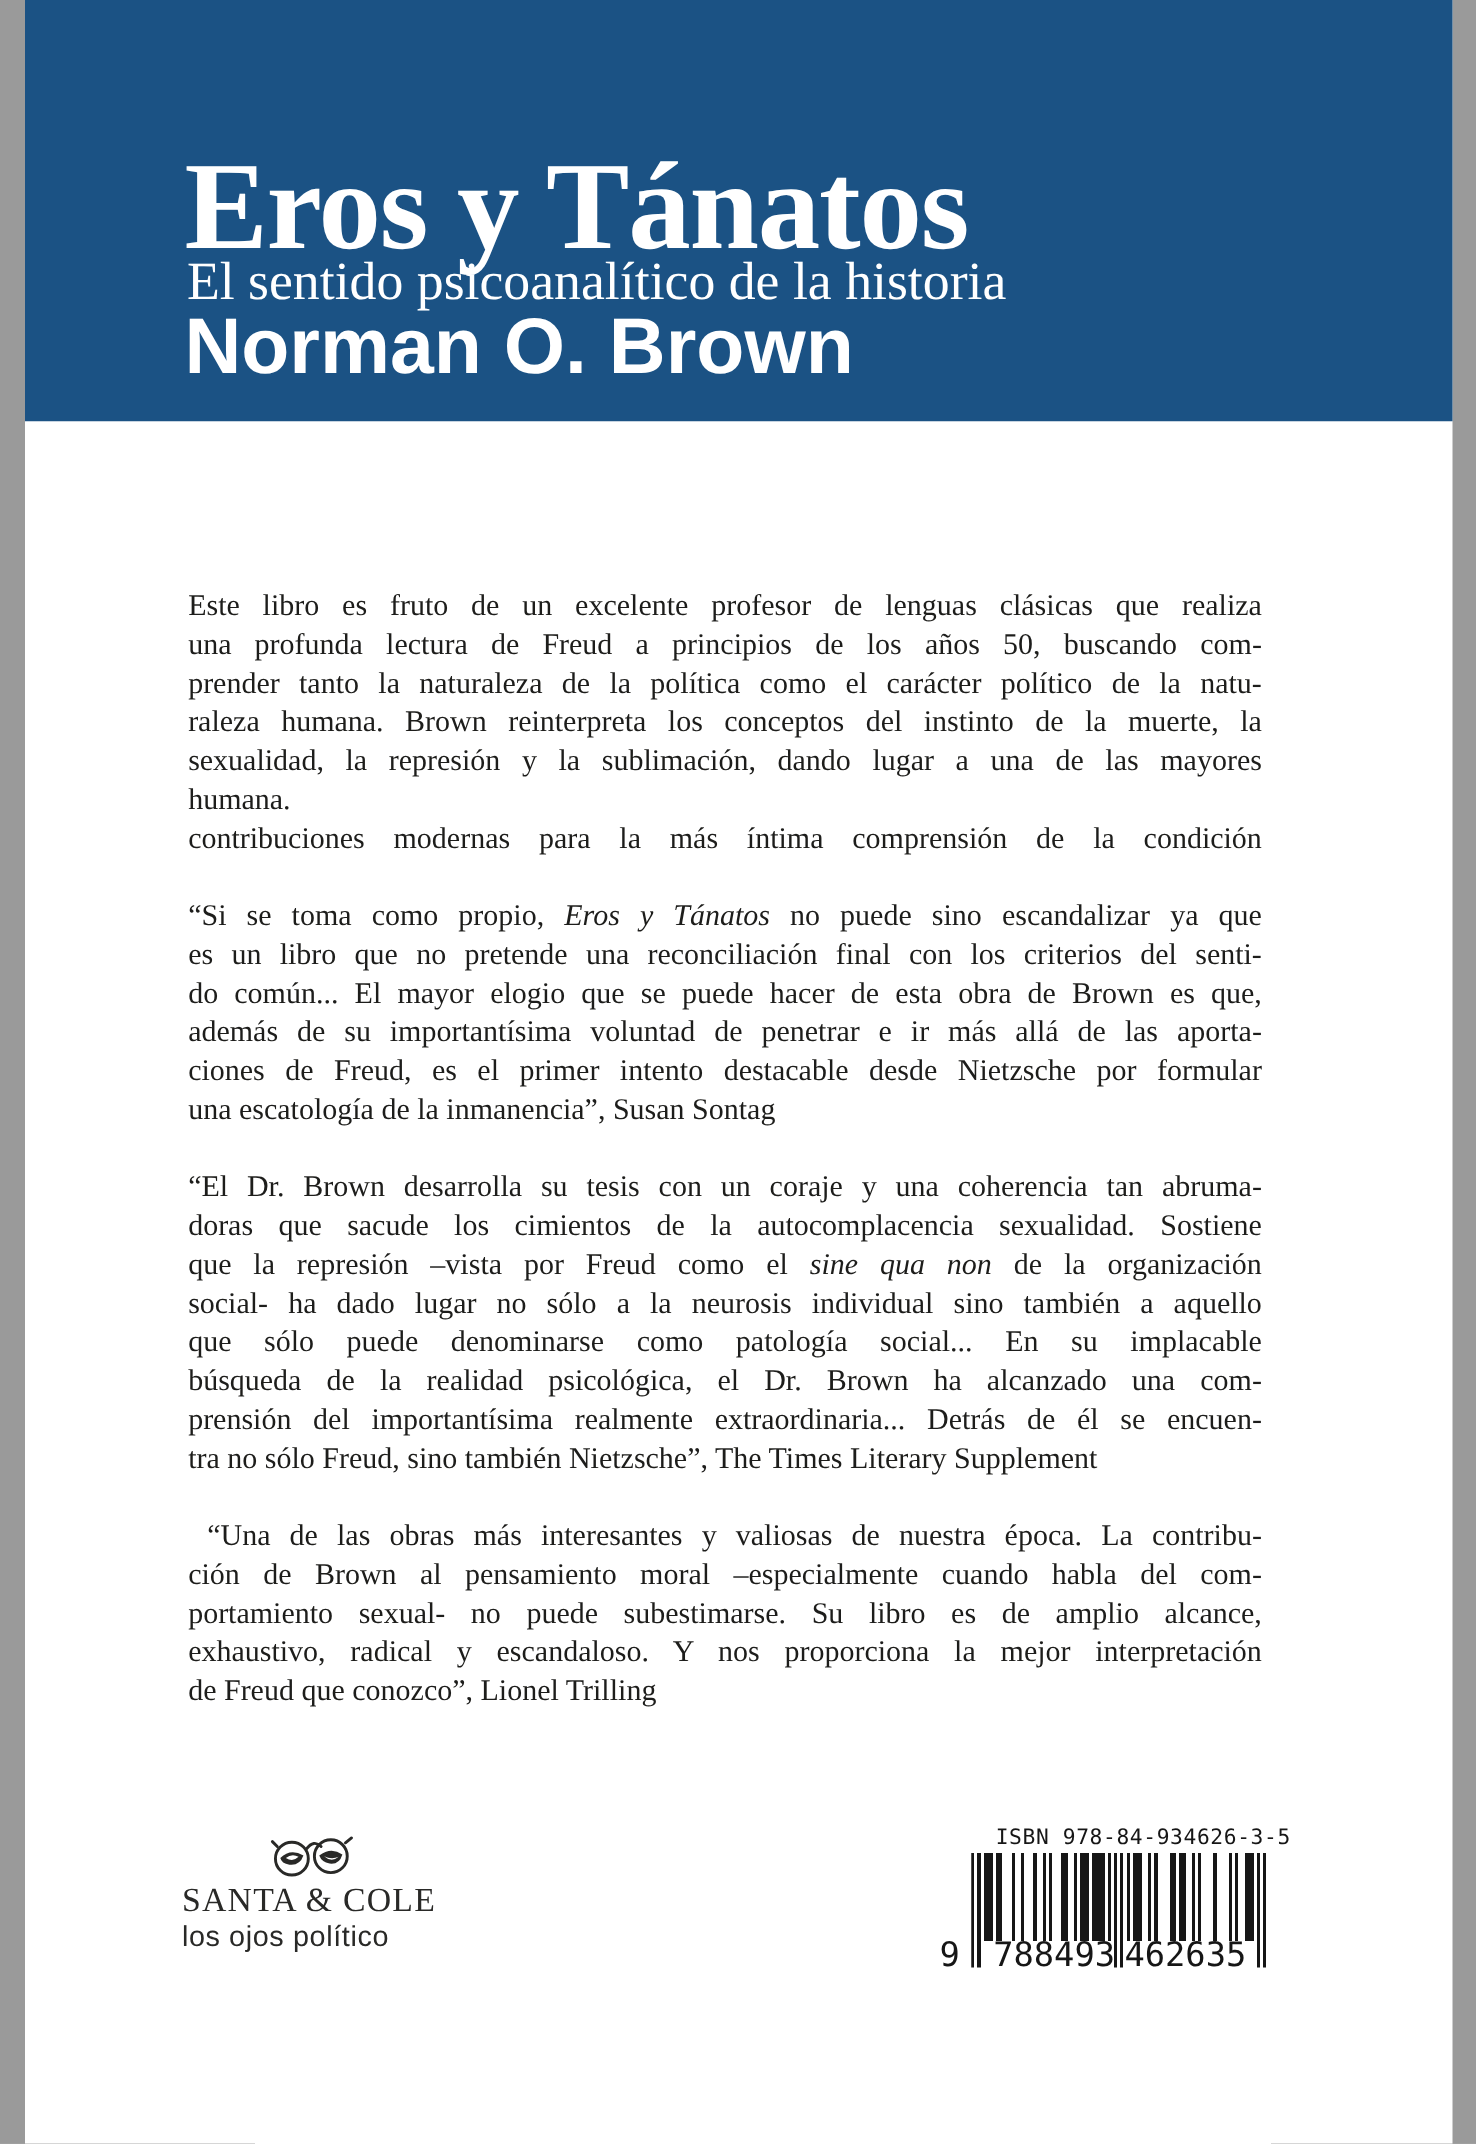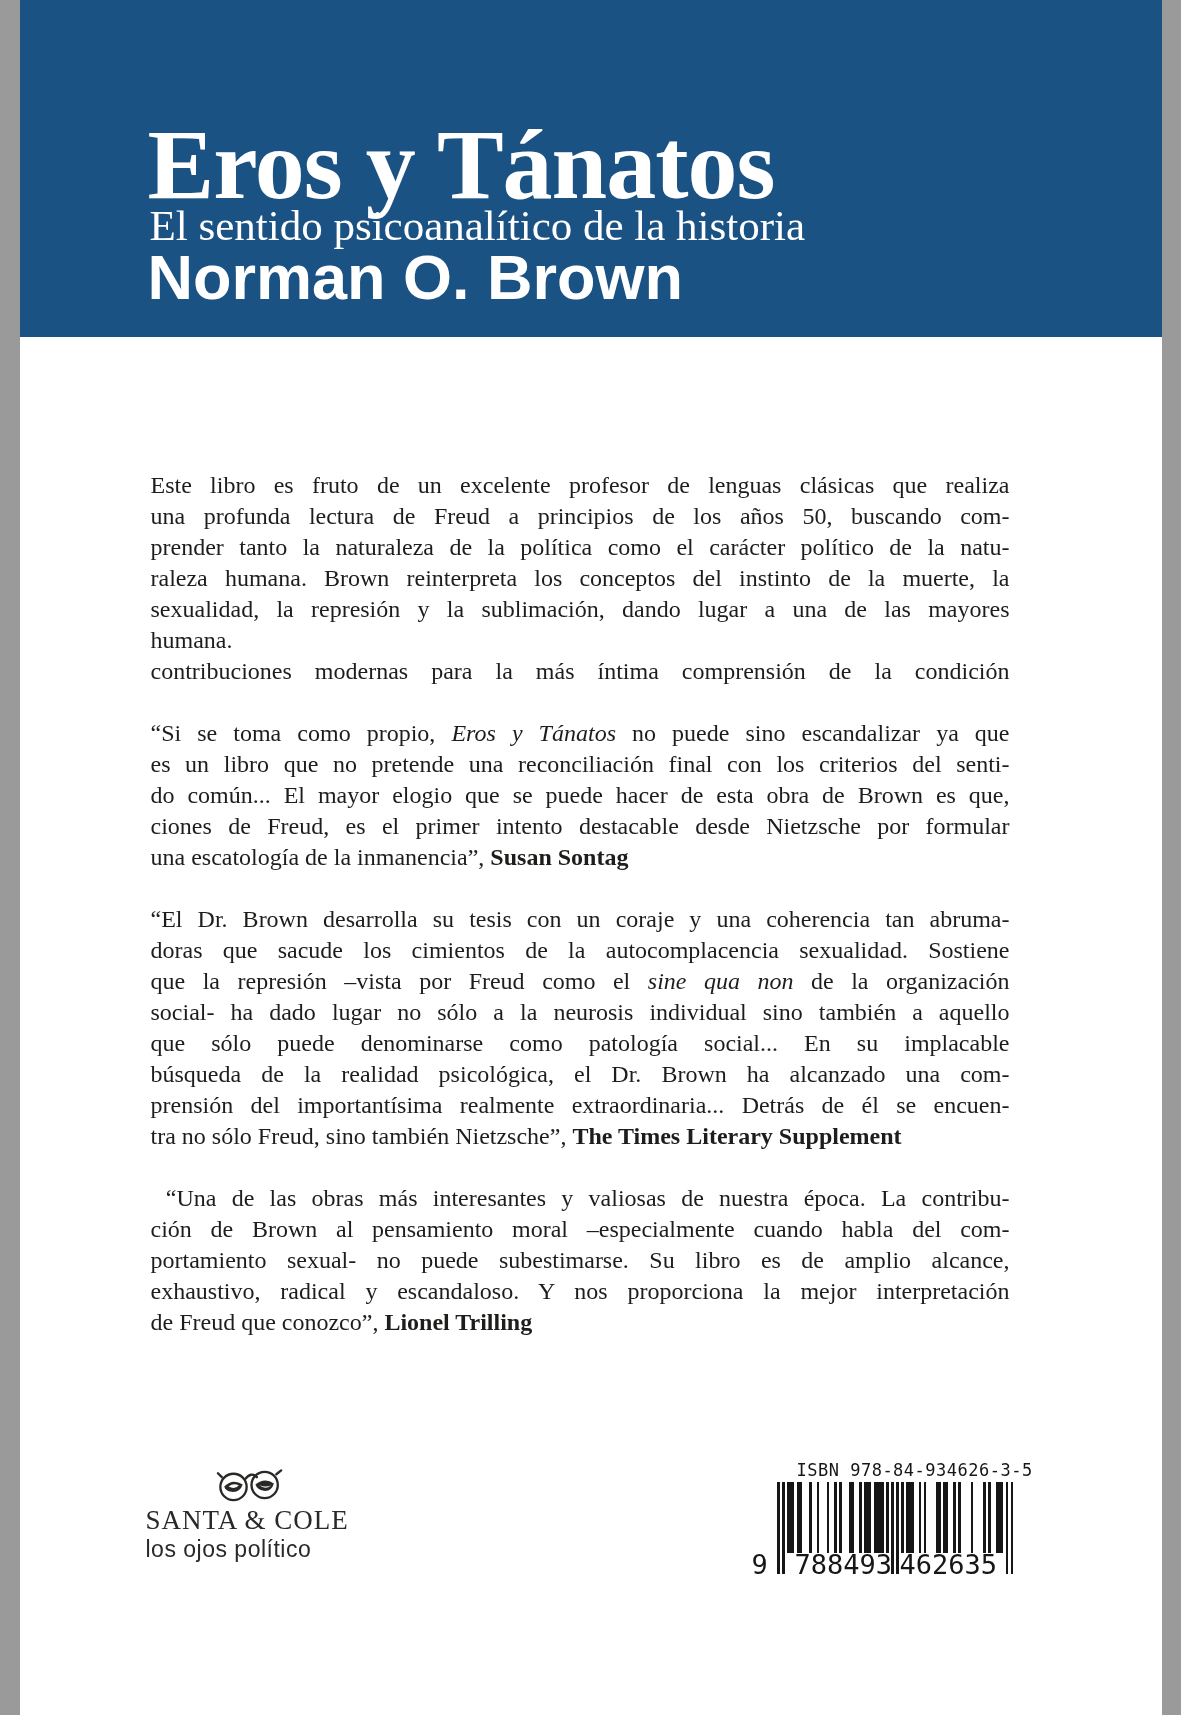--- a/index.html
+++ b/index.html
@@ -35,21 +35,21 @@
   
   .blurb{
     position:absolute;left:131px;top:470px;width:859px;
     font:24px/31px "Liberation Serif", serif;
     color:#1d1d1b;
   }
   .para{margin:0 0 31px 0;}
   .line{text-align:justify;text-align-last:justify;}
   .line.last{text-align-last:left;}
   .it{font-style:italic;}
-  .bd{font-weight:bold;}
+  .bd{font-weight:normal;}
   
   .publisher{
     position:absolute;left:126px;top:1464px;width:212px;
     text-align:left;color:#292927;
   }
   .publisher .glasses{display:block;margin:0 auto 2px auto;}
   .publisher .pname{
     font:normal 27px/1.1 "Liberation Serif", serif;
     letter-spacing:1px;white-space:nowrap;
   }
@@ -95,20 +95,21 @@
         <div class="line"><span>prender tanto la naturaleza de la política como el carácter político de la natu-</span></div>
         <div class="line"><span>raleza humana. Brown reinterpreta los conceptos del instinto de la muerte, la</span></div>
         <div class="line"><span>sexualidad, la represión y la sublimación, dando lugar a una de las mayores</span></div>
         <div class="line last"><span>humana.</span></div>
         <div class="line"><span>contribuciones modernas para la más íntima comprensión de la condición</span></div>
       </div>
       <div class="para">
         <div class="line"><span>“Si se toma como propio, </span><span class="it">Eros y Tánatos</span><span> no puede sino escandalizar ya que</span></div>
         <div class="line"><span>es un libro que no pretende una reconciliación final con los criterios del senti-</span></div>
         <div class="line"><span>do común... El mayor elogio que se puede hacer de esta obra de Brown es que,</span></div>
+        <div class="line"><span>además de su importantísima voluntad de penetrar e ir más allá de las aporta-</span></div>
         <div class="line"><span>ciones de Freud, es el primer intento destacable desde Nietzsche por formular</span></div>
         <div class="line last"><span>una escatología de la inmanencia”, </span><span class="bd">Susan Sontag</span></div>
       </div>
       <div class="para">
         <div class="line"><span>“El Dr. Brown desarrolla su tesis con un coraje y una coherencia tan abruma-</span></div>
         <div class="line"><span>doras que sacude los cimientos de la autocomplacencia sexualidad. Sostiene</span></div>
         <div class="line"><span>que la represión –vista por Freud como el </span><span class="it">sine qua non</span><span> de la organización</span></div>
         <div class="line"><span>social- ha dado lugar no sólo a la neurosis individual sino también a aquello</span></div>
         <div class="line"><span>que sólo puede denominarse como patología social... En su implacable</span></div>
         <div class="line"><span>búsqueda de la realidad psicológica, el Dr. Brown ha alcanzado una com-</span></div>

